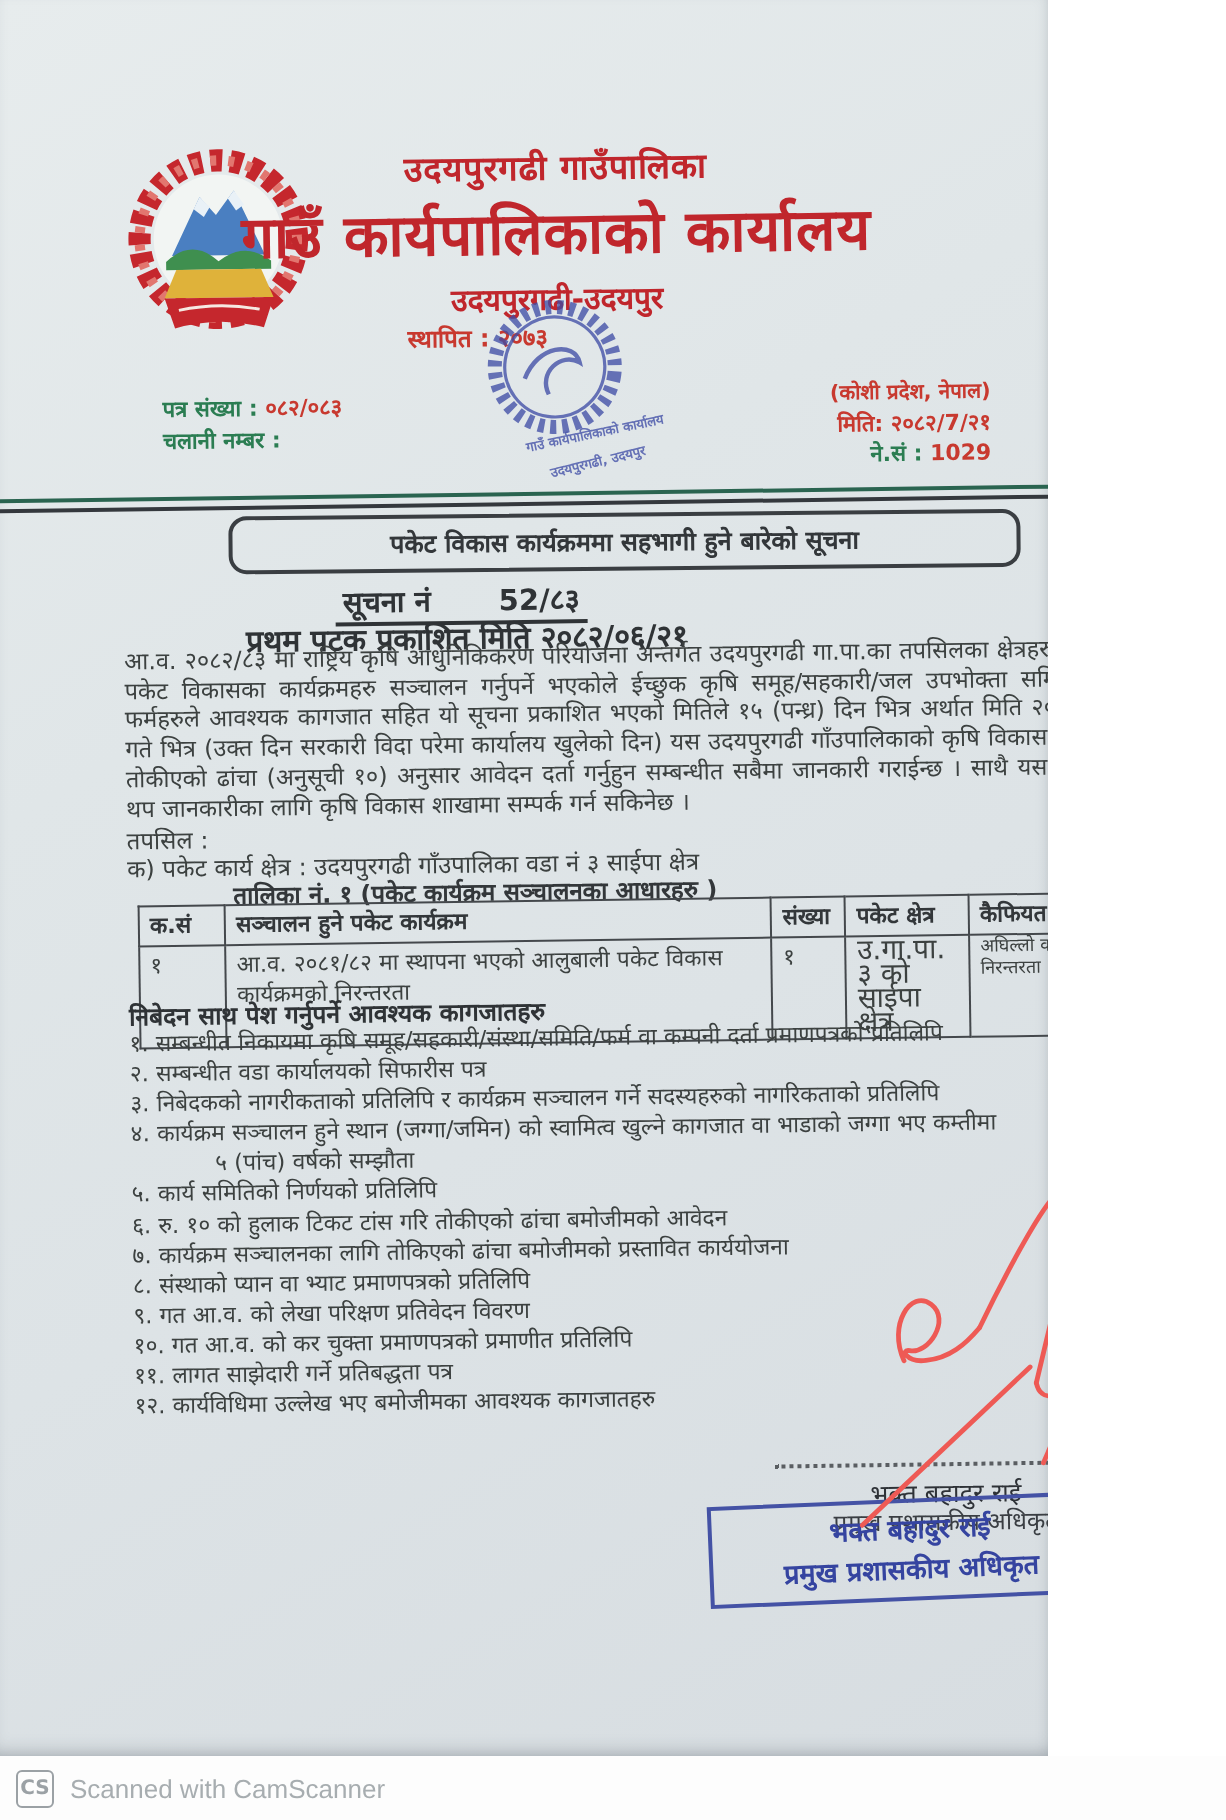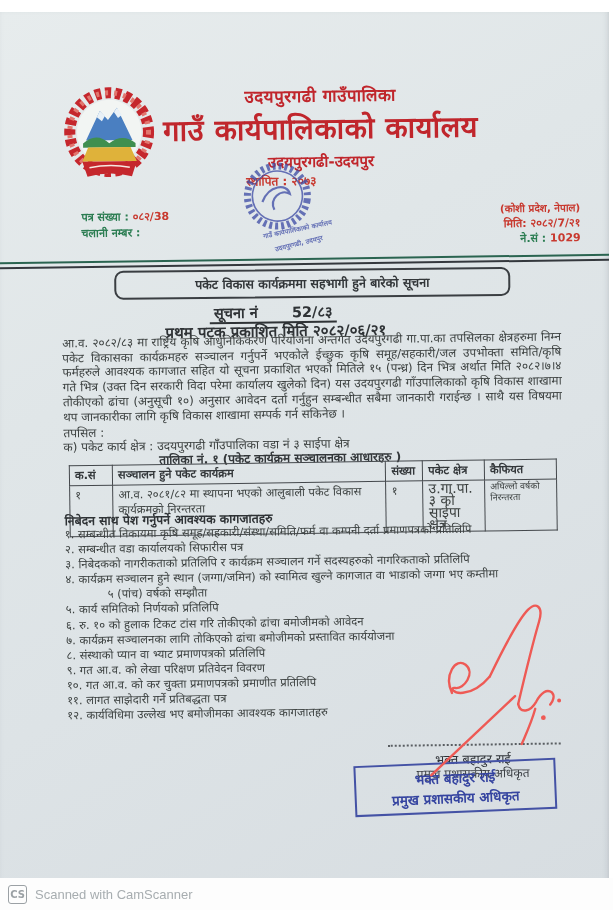--- a/index.html
+++ b/index.html
@@ -1,18 +1,18 @@
 <!DOCTYPE html>
 <html><head>
 <meta charset="utf-8">
 <style>
   html,body{margin:0;padding:0;width:613px;height:910px;overflow:hidden;background:#e9e9e9;
     font-family:"DejaVu Sans",sans-serif;}
   .scan{position:relative;width:613px;height:910px;background:#fff;}
-  .paper{position:absolute;left:0;top:12px;width:609px;height:878px;
+  .paper{position:absolute;left:0;top:0;width:524px;height:878px;
     background:linear-gradient(150deg,#e7eced 0%,#e0e6e8 35%,#dde3e6 60%,#d7dde1 100%);
     box-shadow:inset 0 -7px 9px -6px rgba(60,70,80,.35), inset -4px 0 8px -6px rgba(60,70,80,.25);
     overflow:hidden;}
   .doc{position:absolute;inset:0;transform:rotate(-0.8deg);transform-origin:50% 45%;}
 
   
   .hdr{position:absolute;left:80px;right:40px;top:72px;text-align:center;color:#c0262c;}
   .hdr .l1{font-size:17px;font-weight:bold;letter-spacing:.5px;}
   .hdr .l2{font-size:29px;font-weight:bold;margin-top:1px;letter-spacing:.5px;}
   .hdr .l3{font-size:15px;font-weight:bold;margin-top:4px;}
@@ -112,21 +112,21 @@
           <path d="M44 46 C48 28 66 24 70 34 C60 30 50 42 57 52" stroke-width="2.2"></path>
         </g>
         <g fill="#3f4da6" opacity="0.85" font-size="6.6" font-weight="bold">
           <text x="44" y="80" transform="rotate(-11 44 80)">गाउँ कार्यपालिकाको कार्यालय</text>
           <text x="56" y="93" transform="rotate(-13 56 93)">उदयपुरगढी, उदयपुर</text>
         </g>
       </svg>
 
       <div class="meta-left">
         <div><span class="green">पत्र संख्या :</span>
-          <span class="redv">०८२/38</span></div>
+          <span class="redv">०८२/०८३</span></div>
         <div class="green">चलानी नम्बर :</div>
       </div>
       <div class="meta-right">
         <div class="redv" style="font-size:10.3px;">(कोशी प्रदेश, नेपाल)</div>
         <div><span class="redv">मिति:</span>
           <span class="redv">२०८२/7/२१</span></div>
         <div><span class="green">ने.सं :</span>
           <span class="redv">1029</span></div>
       </div>
 

